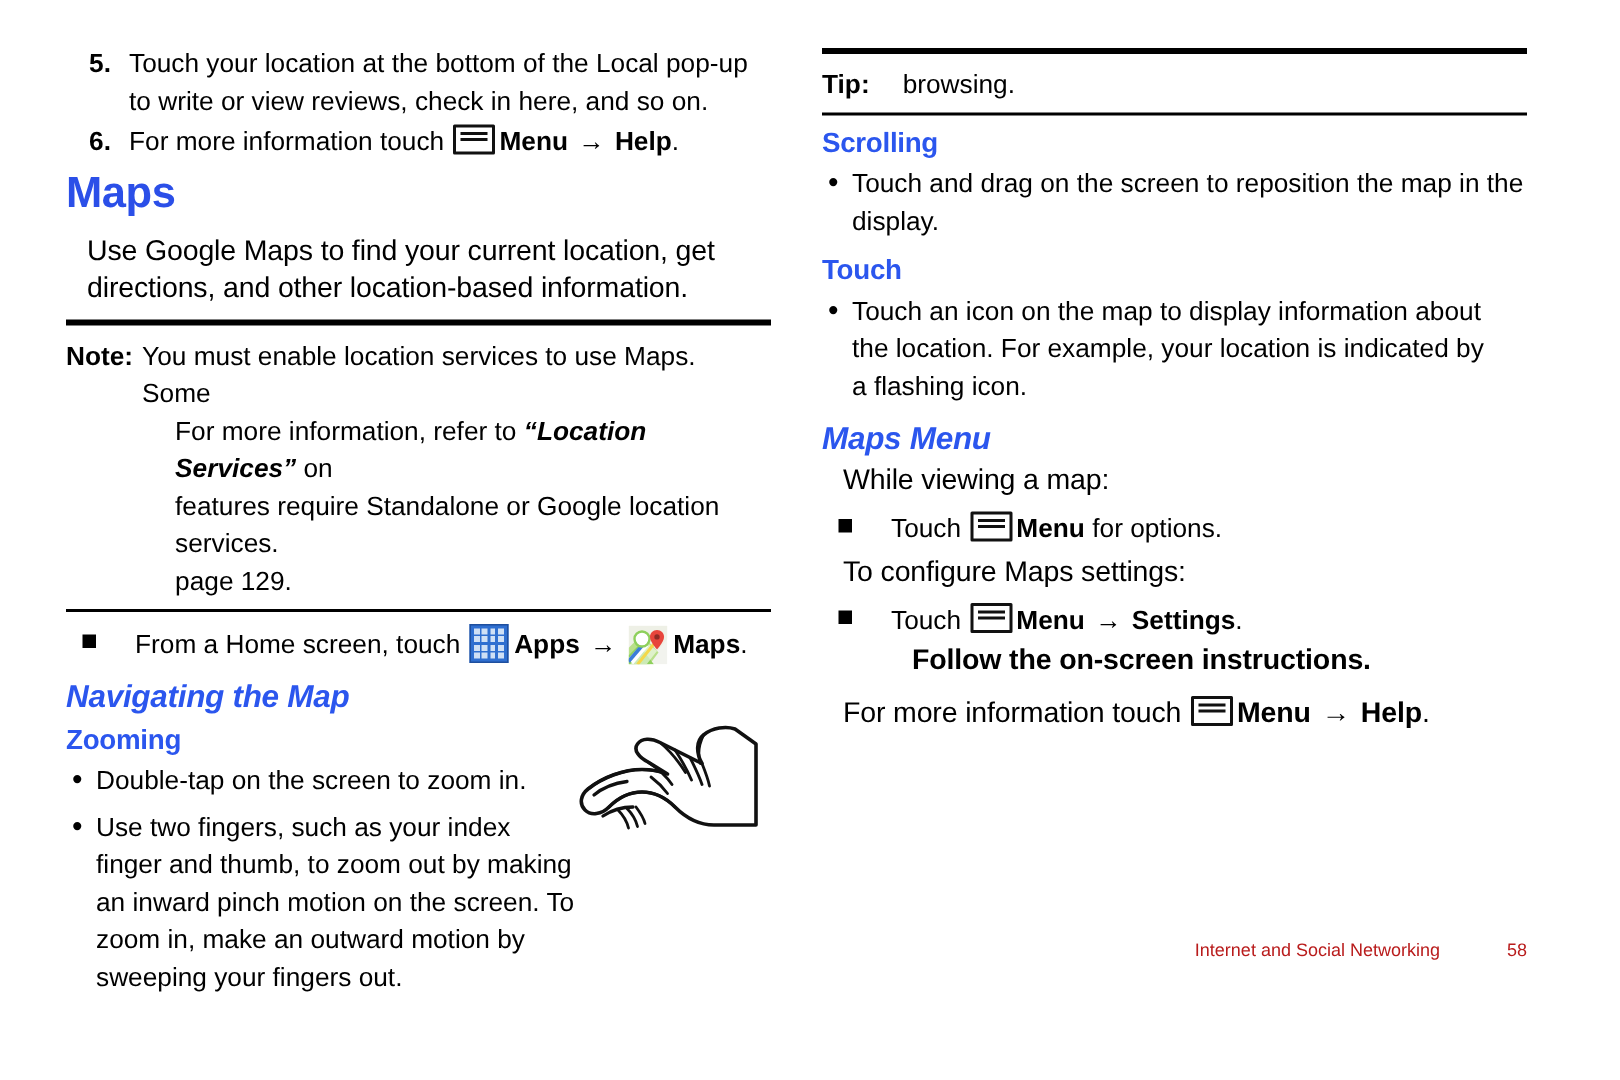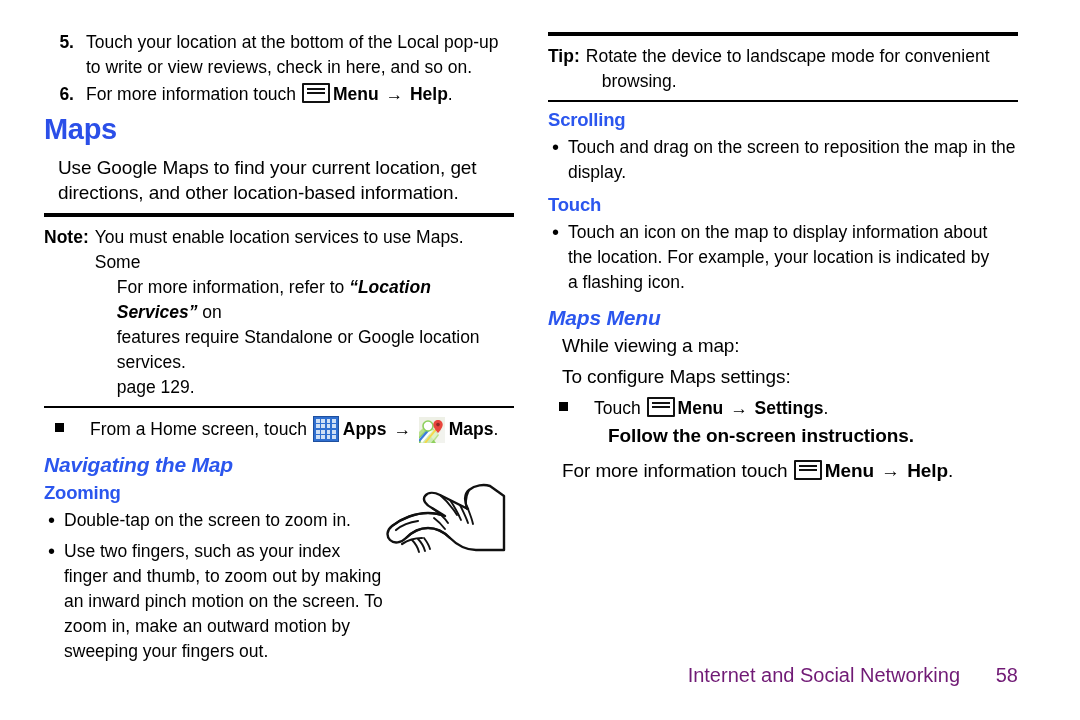--- a/index.html
+++ b/index.html
@@ -212,25 +212,25 @@
     left: 372px;
     top: 478px;
     width: 148px;
     height: 86px;
   }
 
   
   .footer {
     position: absolute;
     left: 548px;
-    top: 664px;
+    top: 626px;
     width: 470px;
-    font-size: 20px;
+    font-size: 12px;
     text-align: right;
-    color: #701a75;
+    color: #b91c1c;
   }
   .footer .pg { display: inline-block; width: 58px; text-align: right; }
 </style>
 </head>
 <body>
 
 <div class="page">
 
   <div class="col col-left">
 
@@ -357,21 +357,20 @@
     </svg>
   </div>
 
   <div class="col col-right">
 
     <hr class="rule-thick" style="margin-top:2px;">
 
     <div class="note-body">
       <div class="note-label">Tip:</div>
       <div class="note-text">
-        <span>Rotate the device to landscape mode for convenient</span>
         <span class="cont" style="padding-left:16px;">browsing.</span>
       </div>
     </div>
 
     <hr class="rule-thin">
 
     <div class="h3" style="margin-top:3px;">Scrolling</div>
 
     <div class="dot-item">
       <div class="dot-mark">•</div>
@@ -382,20 +381,28 @@
 
     <div class="dot-item">
       <div class="dot-mark">•</div>
       <div class="dot-body" style="width:425px;flex:none;">Touch an icon on the map to display information about the location. For example, your location is indicated by a flashing icon.</div>
     </div>
 
     <div class="h2" style="margin-top:10px;">Maps Menu</div>
 
     <div class="para" style="padding-left:14px;">While viewing a map:</div>
 
+    <div class="sq-item">
+      <div class="sq-mark"><span class="sq"></span></div>
+      <div class="sq-body">
+        <span>Touch</span>
+        <span class="ic ic-menu"><i></i><i></i></span><span class="bold">Menu</span>
+        <span>for options.</span>
+      </div>
+    </div>
 
     <div class="para" style="padding-left:14px;margin-top:4px;">To configure Maps settings:</div>
 
     <div class="sq-item">
       <div class="sq-mark"><span class="sq"></span></div>
       <div class="sq-body">
         <span>Touch</span>
         <span class="ic ic-menu"><i></i><i></i></span><span class="bold">Menu</span>
         <span class="arrow">→</span>
         <span class="bold">Settings</span><span>.</span>

